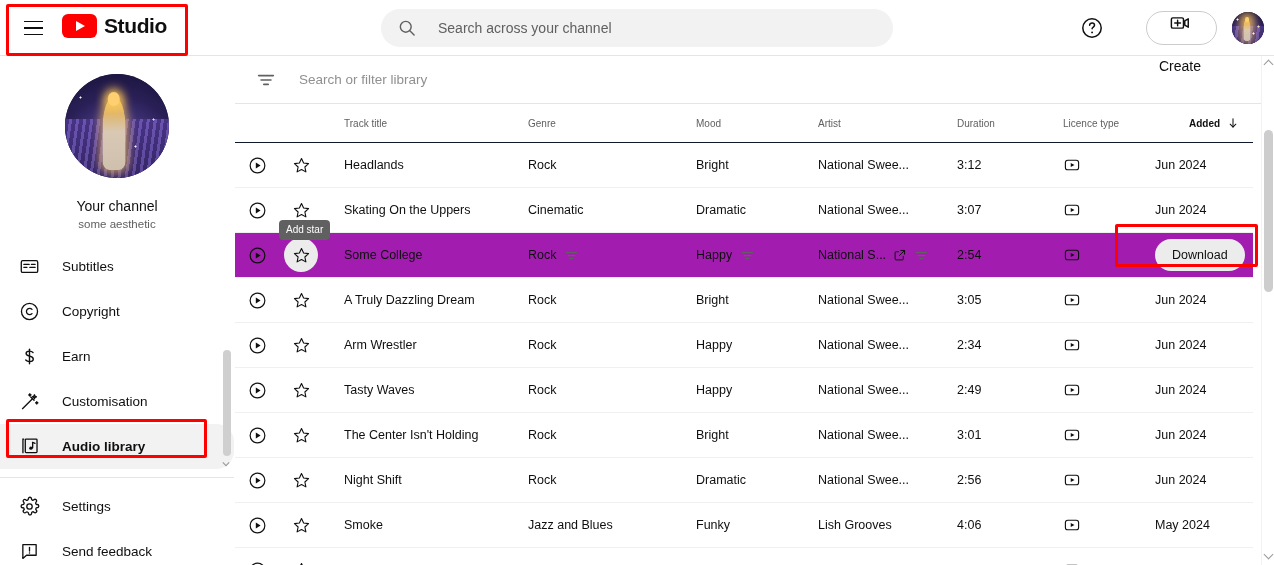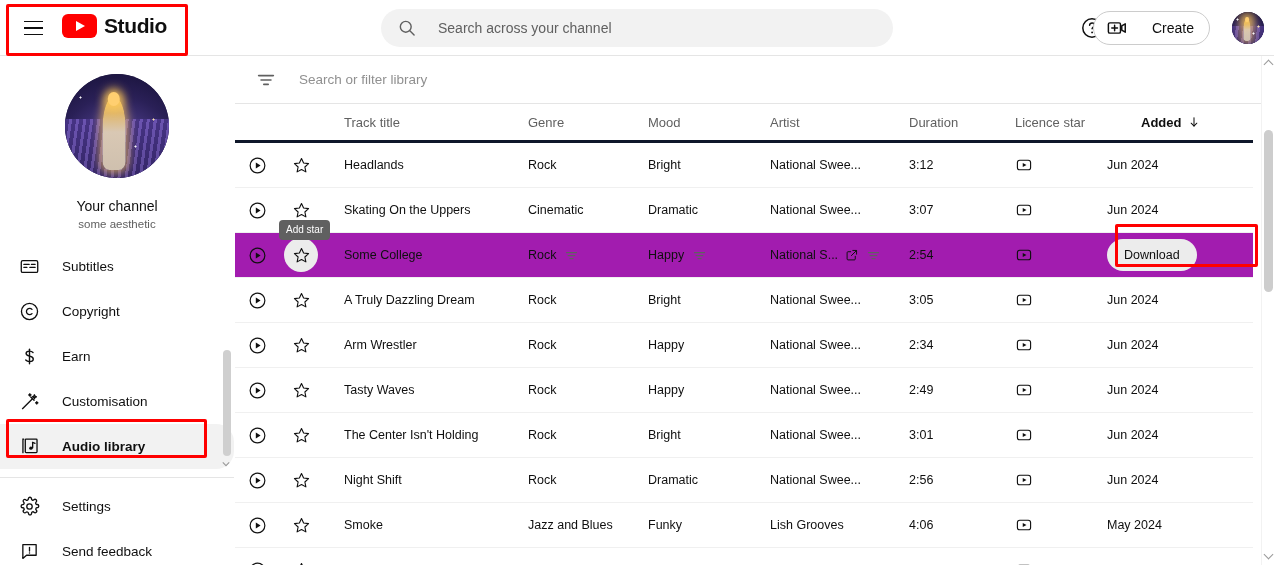--- a/index.html
+++ b/index.html
@@ -67,25 +67,25 @@
     margin-left: 19px; font-size: 14px; width: 430px;
     font-family: "Liberation Sans", sans-serif; color: #0f0f0f;
   }
   #searchinput::placeholder { color: #606060; }
 
   #help-btn {
     position: absolute; right: 170px; top: 16px;
     width: 24px; height: 24px; cursor: pointer;
   }
   #create-btn {
-    position: absolute; right: 64px; top: 11px;
+    position: absolute; right: 57px; top: 11px;
     height: 34px; border: 1px solid #ccc; border-radius: 17px;
     display: flex; align-items: center; gap: 24px;
     padding: 0 15px 0 12px; background: #fff; cursor: pointer;
-    font-size: 14px; color: #0f0f0f;
+    font-size: 14px; color: #0f0f0f; flex-direction: column;
   }
   #avatar-top {
     position: absolute; right: 10px; top: 12px;
     width: 32px; height: 32px; border-radius: 50%;
     overflow: hidden; cursor: pointer;
     background: #241a42;
   }
 
   
   .avatar-art { position: relative; width: 100%; height: 100%; overflow: hidden; }
@@ -191,37 +191,37 @@
     border: 0; outline: none; background: transparent;
     margin-left: 20px; font-size: 13.5px; width: 420px;
     font-family: "Liberation Sans", sans-serif; color: #0f0f0f;
   }
   #filterinput::placeholder { color: #909090; }
 
   
   .tbl { width: 1018px; }
   .hdr-row {
     display: flex; align-items: center;
-    height: 39px; border-bottom: 3px solid #0f172a;
-    font-size: 13px; color: #606060;
+    height: 39px; border-bottom: 1px solid #0f172a;
+    font-size: 10px; color: #606060;
   }
   .row {
     display: flex; align-items: center;
     height: 45px; border-bottom: 1px solid #f0f0f0;
     font-size: 12.5px; color: #0f0f0f;
     position: relative;
   }
   .row.hover { background: #a21caf; }
 
   
   .c-play   { width: 44px; display:flex; justify-content:center; flex:none; }
   .c-star   { width: 44px; display:flex; justify-content:center; flex:none; position: relative; flex:none;}
   .c-title  { width: 205px; padding-left: 21px; flex:none; }
   .c-genre  { width: 120px; flex:none; display:flex; align-items:center; gap:8px; }
-  .c-mood   { width: 122px; flex:none; display:flex; gap:8px; }
+  .c-mood   { width: 122px; flex:none; display:flex; gap:8px;margin-left:48px; }
   .c-artist { width: 139px; flex:none; display:flex; align-items:center; gap:7px; }
   .c-dur    { width: 97px; flex:none; }
   .c-lic    { width: 96px; flex:none; display:flex; justify-content:flex-start; padding-left:9px; }
   .c-added  { width: 140px; flex:none; padding-left: 5px; }
 
   .hdr-row .c-added { font-weight: 700; color: #0f0f0f; display:flex; align-items:center; gap:7px;margin-left:34px; }
 
   .star-hit {
     width: 34px; height: 34px; border-radius: 50%;
     display: flex; align-items: center; justify-content: center;
@@ -450,21 +450,21 @@
       <div class="c-genre">
           <span>Genre</span>
         </div>
       <div class="c-mood">
           <span>Mood</span>
         </div>
       <div class="c-artist">
           <span>Artist</span>
         </div>
       <div class="c-dur">Duration</div>
-      <div class="c-lic">Licence star</div>
+      <div class="c-lic">Licence type</div>
       <div class="c-added">
         <span>Added</span>
         <span class="ic nc">
           <svg width="12" height="12" viewBox="0 0 14 14" fill="none" stroke="#0f0f0f" stroke-width="1.2" stroke-linecap="round">
             <line x1="7" y1="2" x2="7" y2="11.6"></line>
               <path d="M3.7 8.4L7 11.8l3.3-3.4"></path>
           </svg>
         </span>
       </div>
     </div>

